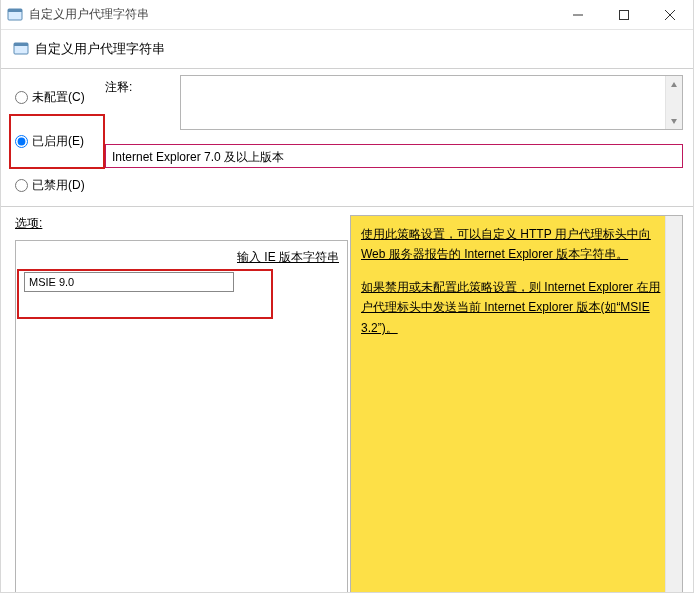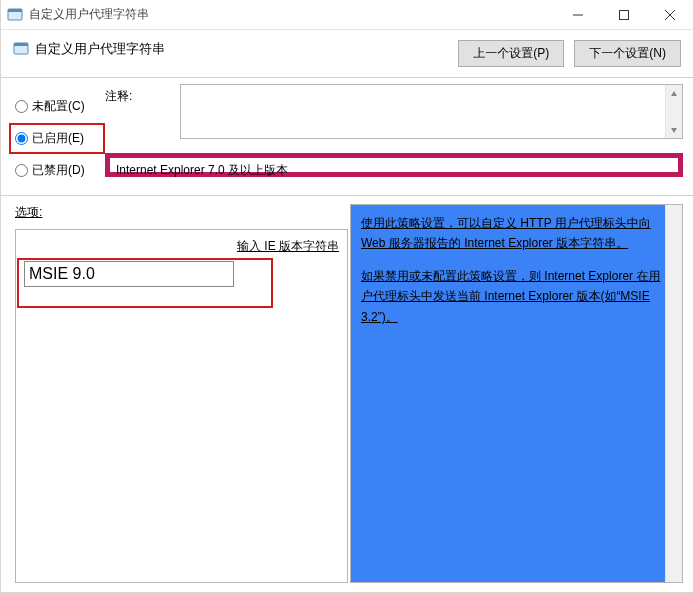--- a/index.html
+++ b/index.html
@@ -63,21 +63,21 @@
     display: flex;
     padding: 6px 10px 4px 14px;
     border-bottom: 1px solid #d0d0d0;
     justify-content: center;
   }
   .radio-col { width: 90px; padding-top: 6px; }
   .radio-row { display: flex; align-items: center; margin: 8px 0; }
   .radio-row input { margin: 0 4px 0 0; }
   .radio-row.highlight {
     border: 2px solid #d01b1b;
-    padding: 5px 4px;
+    padding: 17px 4px;
     margin-left: -6px;
   }
 
   .fields-col { flex: 1; }
   .field-row { display: flex; margin-bottom: 14px; }
   .field-label { width: 75px; text-align: left; padding-top: 4px; }
   .comment-box {
     flex: 1;
     height: 55px;
     border: 1px solid #b5b5b5;
@@ -87,21 +87,21 @@
   .scroll-stub {
     position: absolute; right: 0; top: 0; bottom: 0; width: 17px;
     background: #f0f0f0;
     display: flex; flex-direction: column; justify-content: space-between;
     border-left: 1px solid #e3e3e3;
   }
   .scroll-stub .arrow { height: 17px; display:flex;align-items:center;justify-content:center; }
   .scroll-stub svg { width:8px; height:8px; fill:#888; }
   .platform-box {
     flex: 1;
-    border: 5px solid #be185d;
+    border: 1px solid #be185d;
     padding: 4px 6px;
     height: 24px;
     background: #fff;
   }
 
   
   .lower {
     display: flex;
     padding: 8px 10px 0 14px;
     height: calc(593px - 30px - 64px - 112px);
@@ -116,34 +116,34 @@
     flex: 1;
     position: relative;
     background: #fff;
   }
   .options-panel .input-label { margin-bottom: 6px; text-align: right; }
   .options-panel input[type=text] {
     width: 210px;
     border: 1px solid #888;
     padding: 3px 4px;
     font-family: inherit;
-    font-size: 16px;
+    font-size: 11px;
   }
   .red-box {
     position: absolute;
     border: 2px solid #d01b1b;
     left: 1px; top: 28px; width: 256px; height: 50px;
     pointer-events: none;
   }
   .help-panel {
     border: 1px solid #b5b5b5;
     padding: 8px 10px;
     flex: 1;
     line-height: 1.7;
-    background: #3b82f6;
+    background: #fde047;
     position: relative;
     overflow: hidden;
   }
   .help-panel p { margin: 0 0 12px 0; }
   .help-scroll {
     position: absolute; right: 0; top: 0; bottom: 0; width: 17px;
     background: #f0f0f0;
     border-left: 1px solid #e3e3e3;
   }
 </style>
@@ -180,24 +180,20 @@
 
 <div class="header">
   <div class="header-left">
     <span class="page-icon">
       <svg viewBox="0 0 16 16">
           <rect x="1" y="2" width="14" height="11" rx="1" fill="#d9ecff" stroke="#5b8bb4"></rect>
           <rect x="1" y="2" width="14" height="3" fill="#5b8bb4"></rect>
         </svg>
     </span>
     <span class="page-title">自定义用户代理字符串</span>
-  </div>
-  <div class="nav-btns">
-    <button class="nav-btn">上一个设置(P)</button>
-    <button class="nav-btn">下一个设置(N)</button>
   </div>
 </div>
 
 <div class="config">
   <div class="radio-col">
     <label class="radio-row">
       <input type="radio" name="state" style="">
       <span>未配置(C)</span>
     </label>
     <label class="radio-row highlight">

